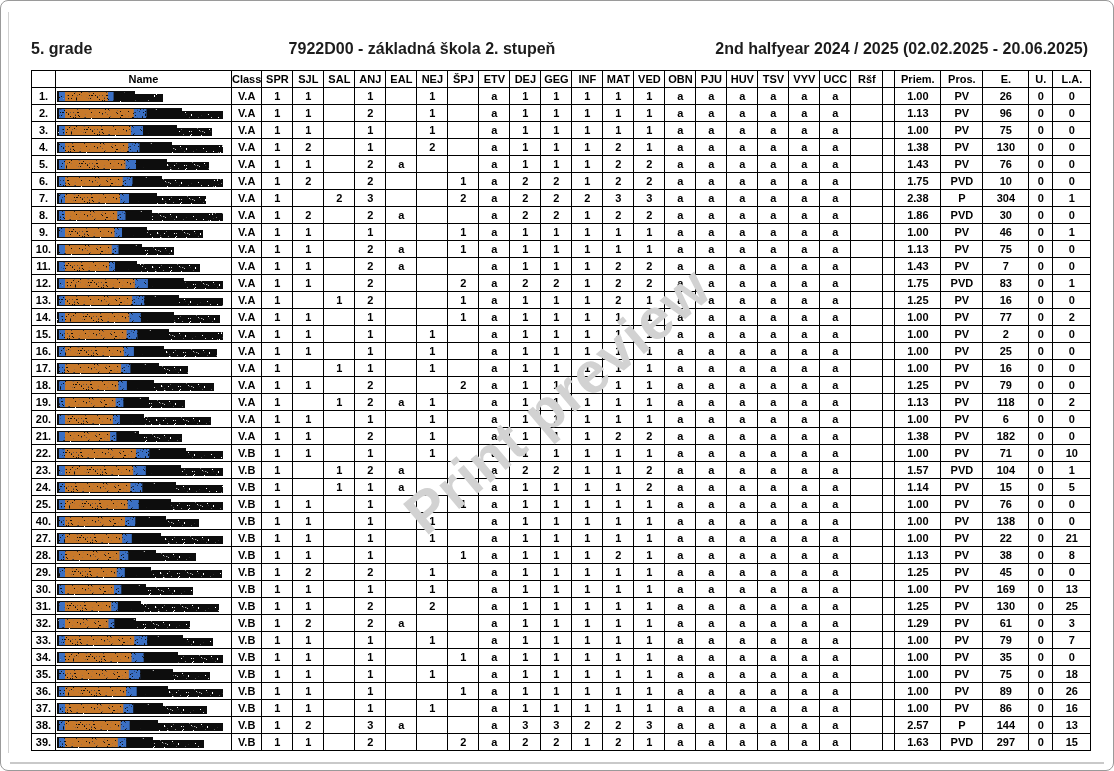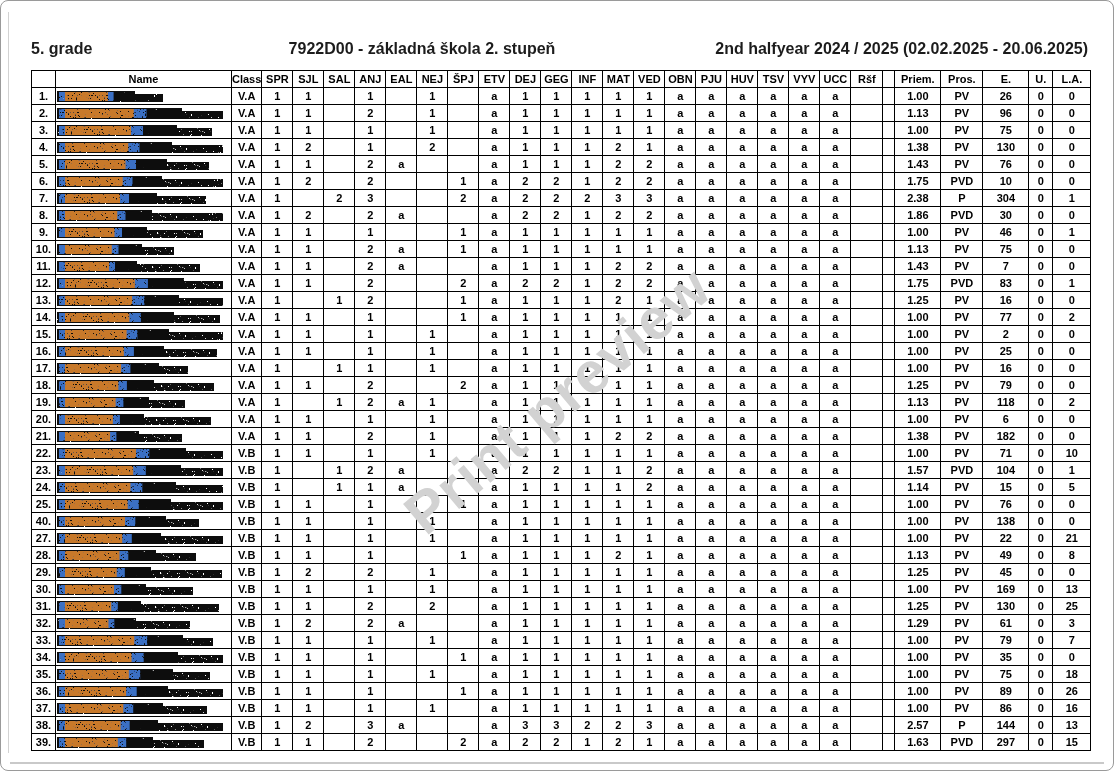--- a/index.html
+++ b/index.html
@@ -1195,21 +1195,21 @@
         <td>a</td>
         <td>a</td>
         <td>a</td>
         <td>a</td>
         <td>a</td>
         <td>a</td>
         <td></td>
         <td></td>
         <td class="r">1.13</td>
         <td>PV</td>
-        <td class="r">49</td>
+        <td class="r">38</td>
         <td class="r">0</td>
         <td class="r">8</td>
       </tr>
       <tr>
         <td class="num">29.</td>
         <td class="name">
           <svg width="170" height="13" viewBox="17 0 170 13">
             <rect x="18" y="1" width="94" height="11" fill="#111111" filter="url(#spDense)"></rect>
             <rect x="112" y="4" width="71" height="8" fill="#111111" filter="url(#spSparse)"></rect>
             <rect x="20" y="2" width="65.8" height="9" fill="#3a6fc4" filter="url(#spColor)"></rect>

